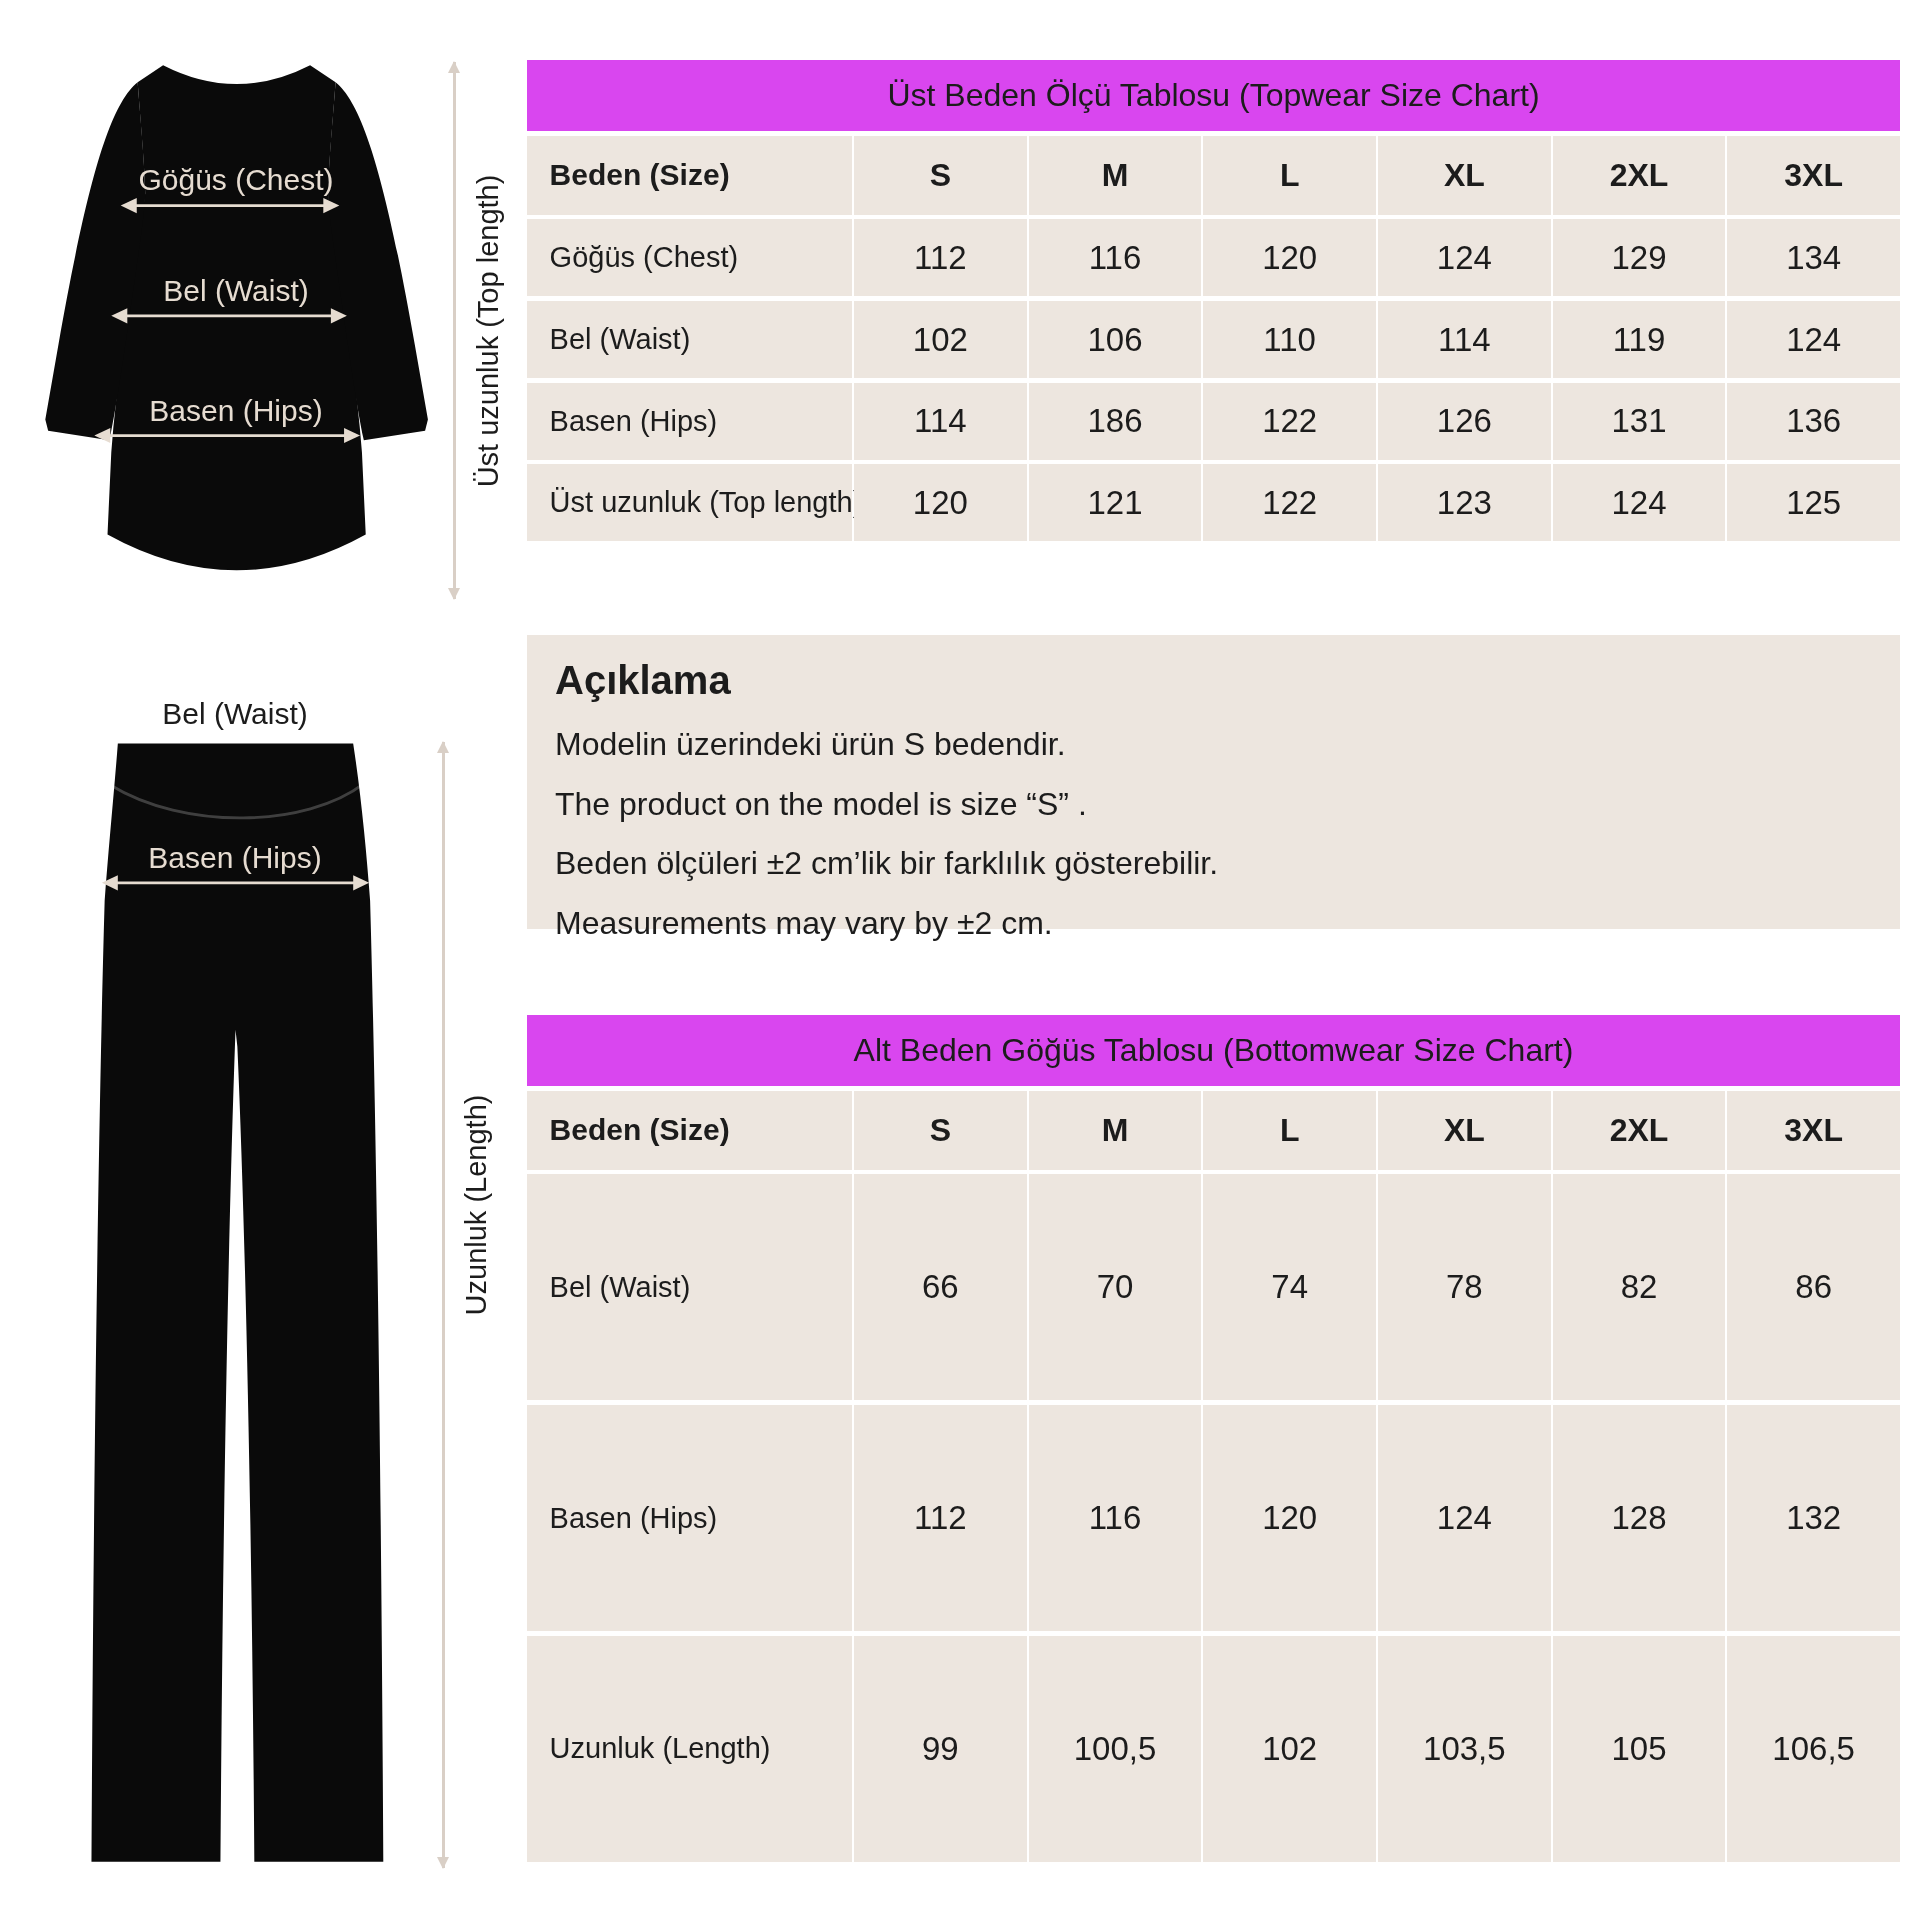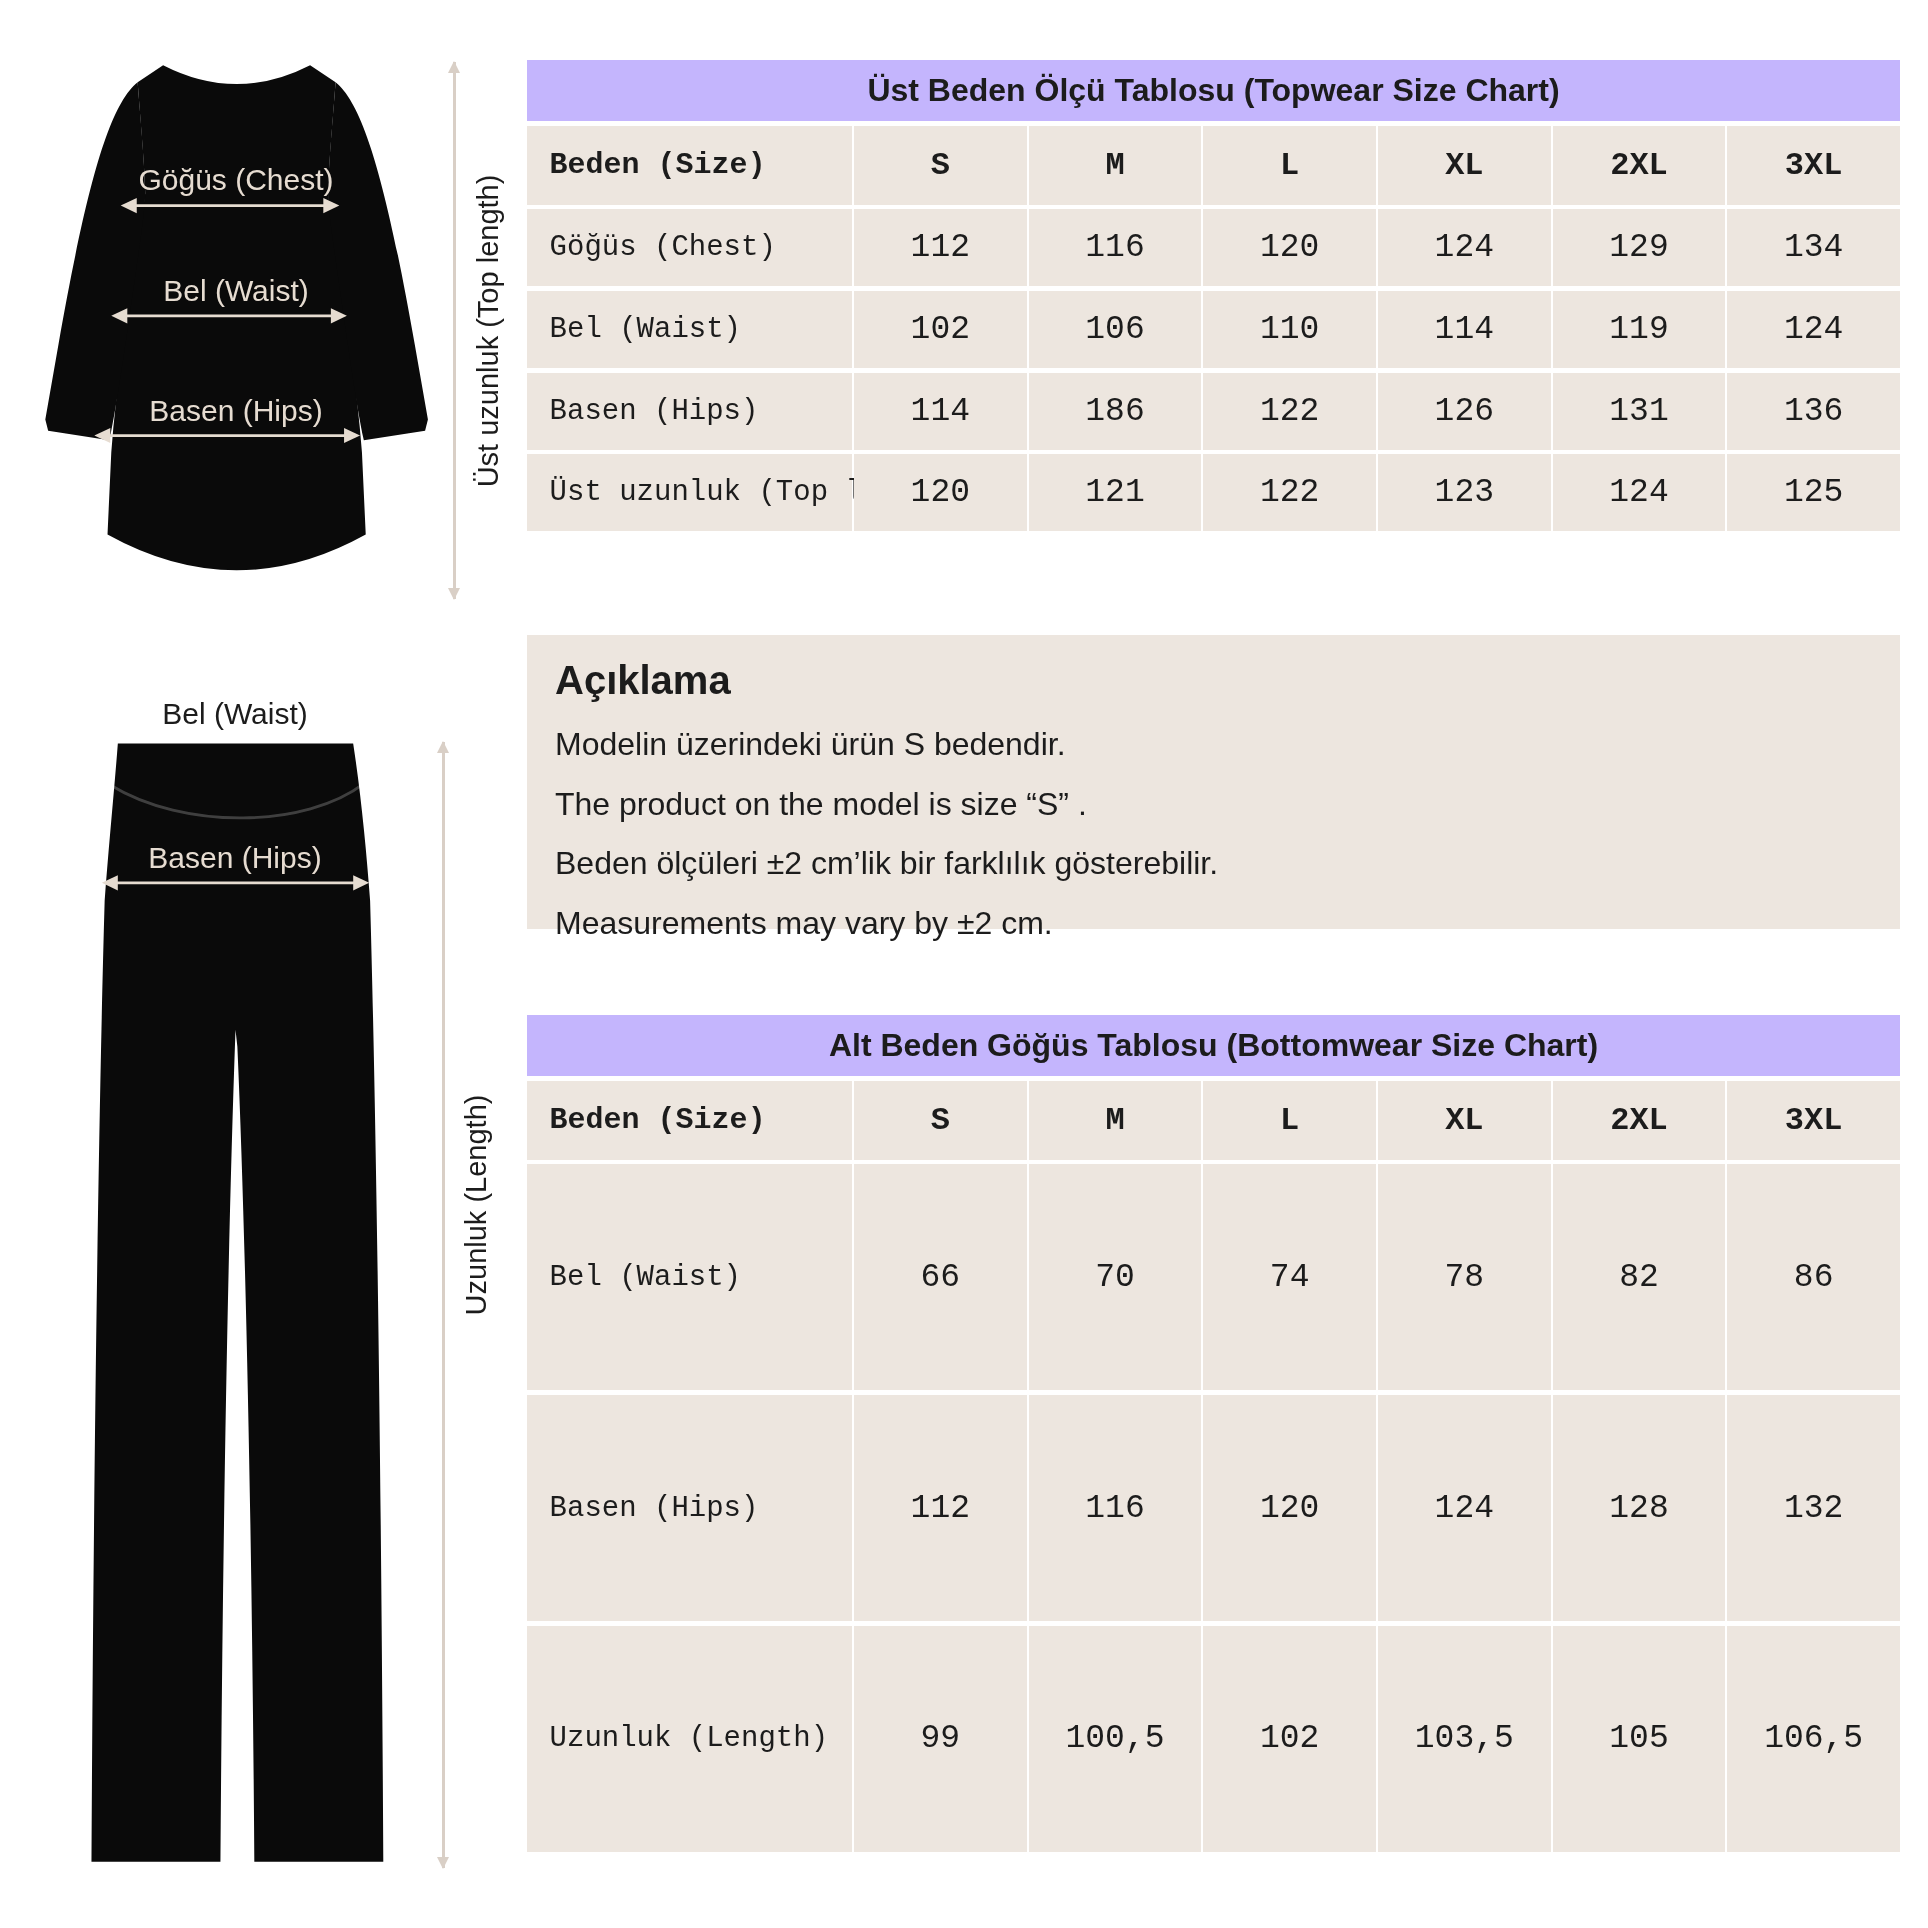--- a/index.html
+++ b/index.html
@@ -4,24 +4,24 @@
 <style>
   html,body { margin:0; padding:0; background:#ffffff; }
   .canvas {
     position:relative; width:1928px; height:1928px; overflow:hidden;
     background:#ffffff; font-family:"Liberation Sans", sans-serif; color:#1c1c1c;
   }
 
   
   .size-table { position:absolute; display:flex; flex-direction:column; gap:4.7px; }
   .t-title {
-    background:#c4b5fd; height:61px; display:flex; align-items:center; justify-content:center;
-    font-weight:bold; font-size:32px;
-  }
-  .t-row { display:grid; grid-template-columns:325px repeat(6,1fr); gap:2px;font-family:Liberation Mono, monospace; }
+    background:#d946ef; height:71px; display:flex; align-items:center; justify-content:center;
+    font-weight:normal; font-size:32px;
+  }
+  .t-row { display:grid; grid-template-columns:325px repeat(6,1fr); gap:2px; }
   .t-row .cell {
     background:#EDE6DF; display:flex; align-items:center; justify-content:center;
     font-size:33px;
   }
   .t-row .cell.lbl { justify-content:flex-start; padding-left:22.6px; font-size:29px; white-space:nowrap; }
   .t-row.head .cell { font-weight:bold; font-size:32px; }
   .t-row.head .cell.lbl { font-size:30px; }
   #top-table .t-row .cell { height:77px; }
   #top-table .t-row.head .cell { height:79px; }
   #bottom-table .t-row .cell { height:226px; }

